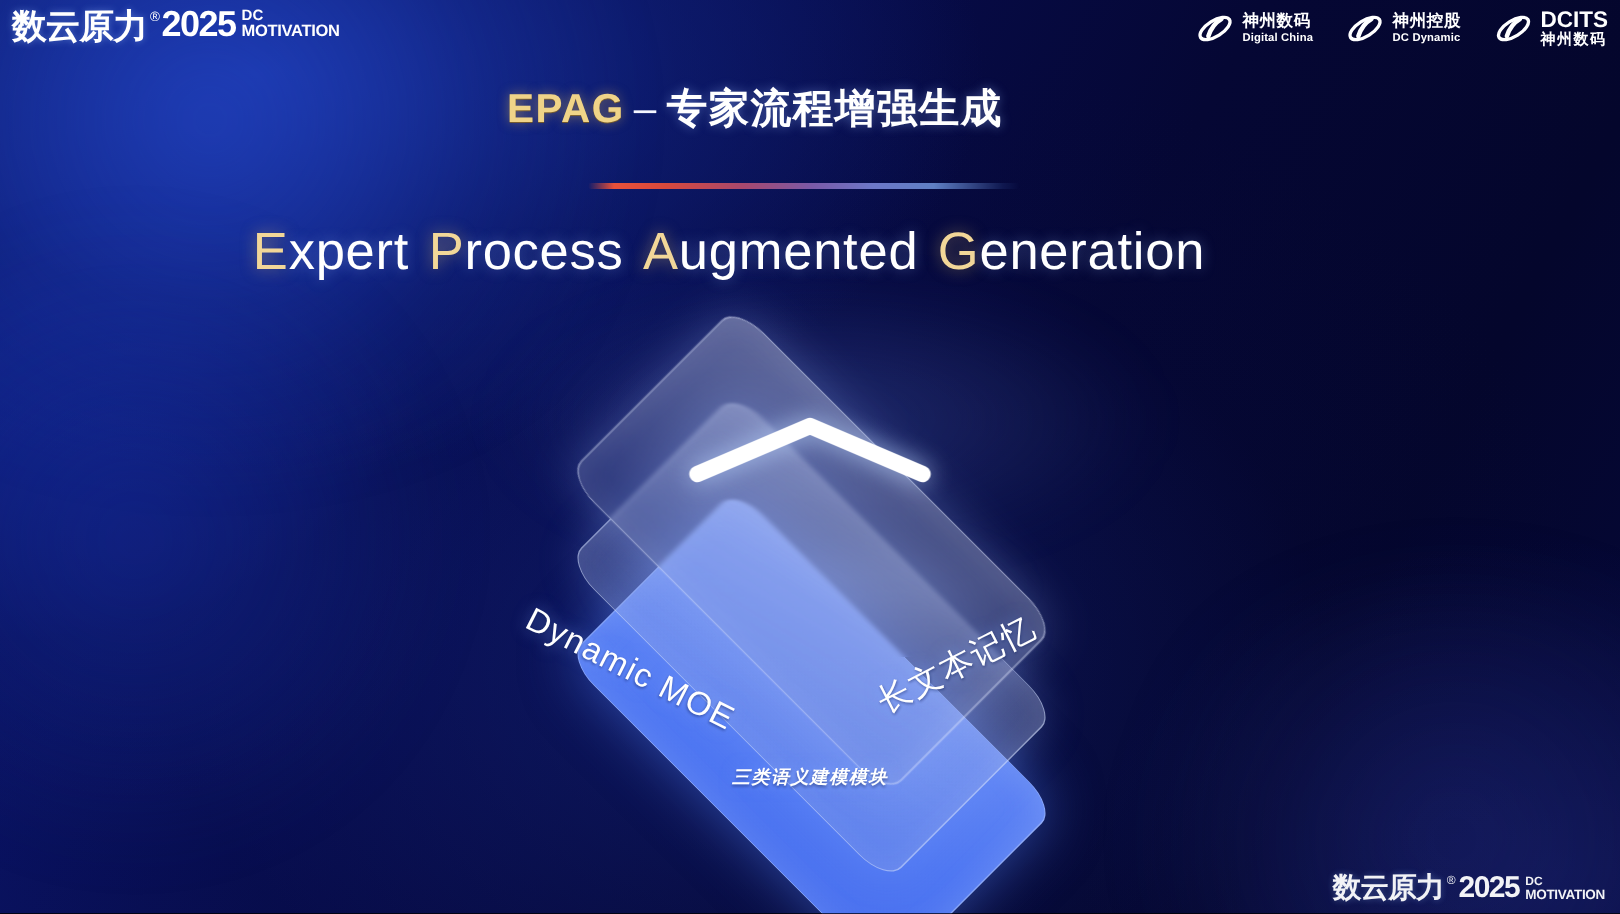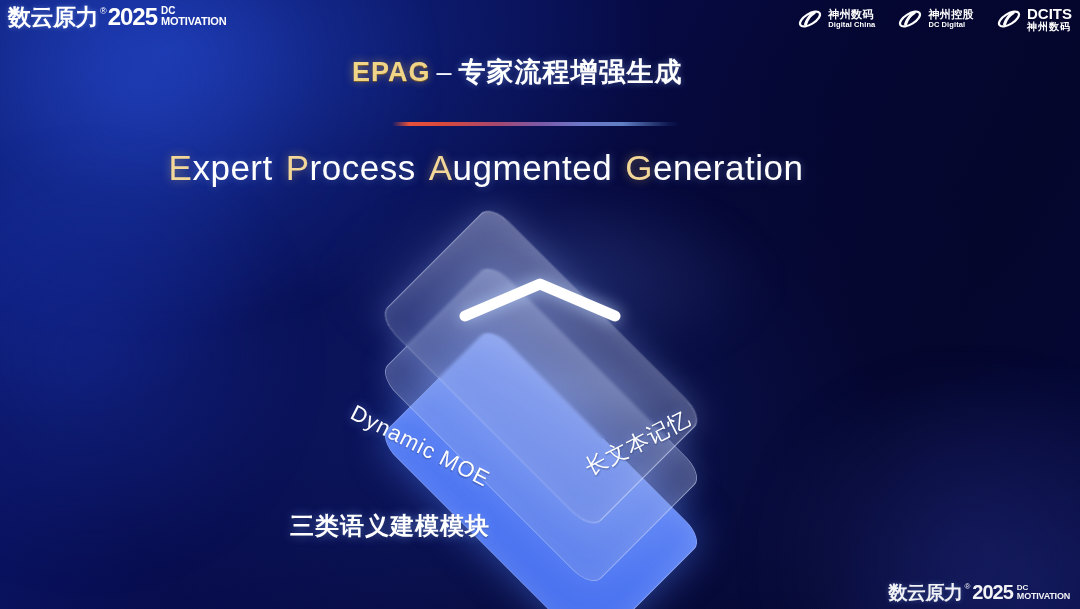--- a/index.html
+++ b/index.html
@@ -63,21 +63,20 @@
   }
 
   .hdr-title {
     position: absolute; left: 338px; top: 54px;
     font-size: 27px; font-weight: 700; white-space: nowrap;
     letter-spacing: 1px;
   }
   .hdr-title .gold {
     color: #f0d488;
     text-shadow: 0 0 8px rgba(220,180,90,0.55), 0 1px 0 rgba(120,86,20,0.8);
-    margin-left: 14px;
   }
   .hdr-title .dash { color: #f4f6ff; margin: 0 6px; font-weight: 400; }
   .hdr-title .wht  { color: #ffffff; text-shadow: 0 0 7px rgba(150,185,255,0.45); margin-top: 28px; }
 
   
   .partners {
     position: absolute; right: 8px; top: 6px;
     display: flex; align-items: flex-start; gap: 22px;
   }
   .plogo { display: flex; align-items: center; gap: 5px; color: #fff; }
@@ -182,22 +181,22 @@
   
   .lbl {
     position: absolute; color: #ffffff; white-space: nowrap;
     font-weight: 700; text-shadow: 0 0 10px rgba(130,170,255,0.60), 0 1px 2px rgba(10,20,70,0.5);
   }
   .lbl-top {
     left: 0; right: 0; top: 104px; text-align: center;
     font-size: 20px; letter-spacing: 1px;
   }
   .lbl-bot {
-    left: 0; right: 0; top: 288px; 
-    font-size: 24px; letter-spacing: 1px;
+    left: 0; right: 0; top: 288px; text-align: center;
+    font-size: 12px; letter-spacing: 1px; font-style: italic;
   }
   .lbl-left {
     left: 68px; top: 178px;
     font-size: 22px; font-weight: 400; letter-spacing: 1px;
     transform: rotate(27deg); transform-origin: left top;
   }
   .lbl-right {
     left: 290px; top: 234px;
     font-size: 22px; font-weight: 400; letter-spacing: 1px;
     transform: rotate(-27deg); transform-origin: left top;
@@ -259,21 +258,21 @@
 
     <div class="plogo">
       <span class="mark">
         <svg viewBox="0 0 28 28" width="26" height="26" aria-hidden="true">
           <ellipse cx="14" cy="14" rx="12.2" ry="5.6" transform="rotate(-32 14 14)" fill="none" stroke="#ffffff" stroke-width="2.4"></ellipse>
           <path d="M9.2 19.6 C11 14 14.4 9.6 18.6 7.2" fill="none" stroke="#ffffff" stroke-width="3.2" stroke-linecap="round"></path>
         </svg>
       </span>
       <span class="ptxt">
         <span class="p-cn">神州控股</span>
-        <span class="p-en">DC Digital</span>
+        <span class="p-en">DC Dynamic</span>
       </span>
     </div>
 
     <div class="plogo big">
       <span class="mark">
         <svg viewBox="0 0 28 28" width="26" height="26" aria-hidden="true">
           <ellipse cx="14" cy="14" rx="12.2" ry="5.6" transform="rotate(-32 14 14)" fill="none" stroke="#ffffff" stroke-width="2.4"></ellipse>
           <path d="M9.2 19.6 C11 14 14.4 9.6 18.6 7.2" fill="none" stroke="#ffffff" stroke-width="3.2" stroke-linecap="round"></path>
         </svg>
       </span>

